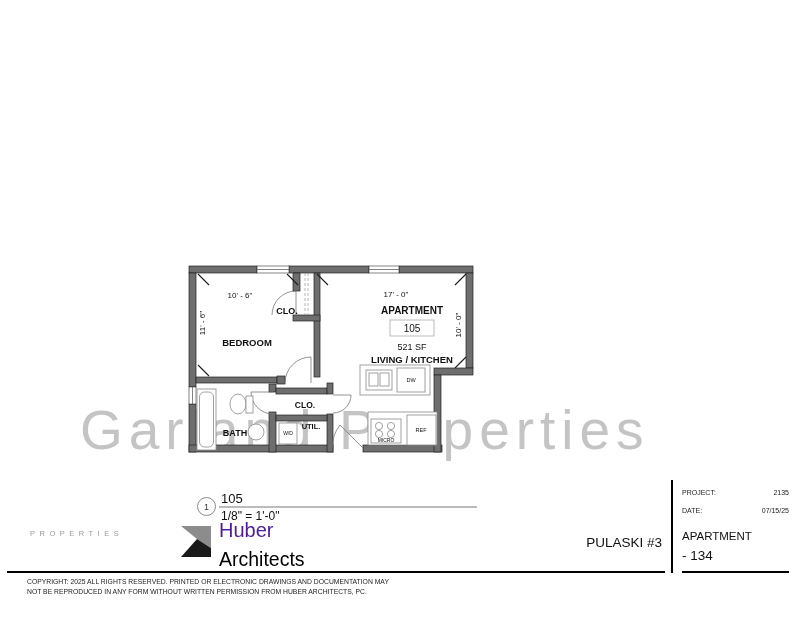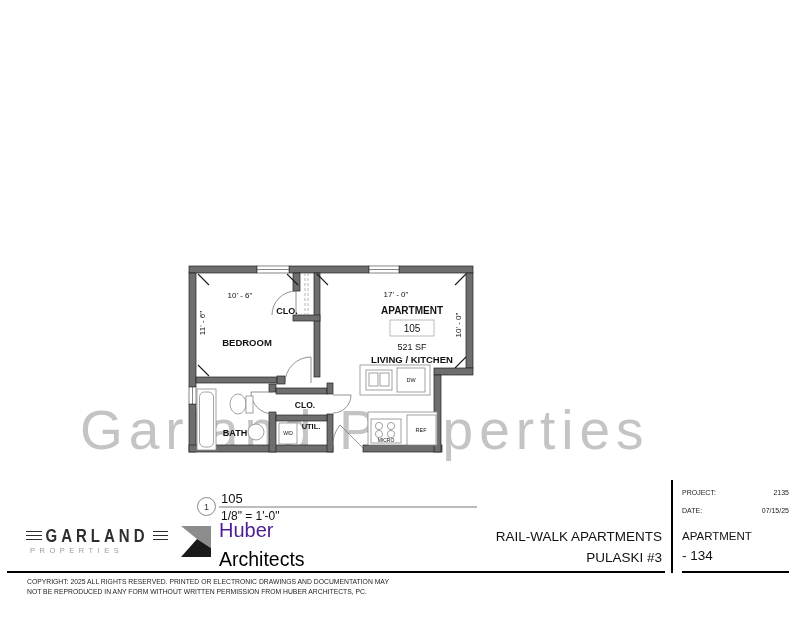--- a/index.html
+++ b/index.html
@@ -171,47 +171,33 @@
 </svg>
 
 <div class="abs" id="view-circle">
   <span>1</span>
 </div>
 <div class="abs" id="view-name">105</div>
 <div class="abs" id="view-underline"></div>
 <div class="abs" id="view-scale">1/8" = 1'-0"</div>
 
 <div class="abs" id="garland">
-  <div class="row">
-    <span class="glines">
-        <span></span>
-        <span></span>
-        <span></span>
-      </span>
-    <span id="garland-name">GARLAND</span>
-    <span class="glines">
-        <span></span>
-        <span></span>
-        <span></span>
-      </span>
-  </div>
   <div id="garland-sub">PROPERTIES</div>
 </div>
 
 <svg class="abs" id="huber-icon" width="36" height="37" viewBox="0 0 36 37">
   <polygon points="3,3 33,3 33,25 19,16" fill="#8c8c8c"></polygon>
   <polygon points="3,34 19,16 33,25 33,34" fill="#1a1a1a"></polygon>
 </svg>
 <div class="abs" id="huber-text">
   <div id="huber-line1">Huber</div>
   <div id="huber-line2">Architects</div>
 </div>
 
 <div class="abs" id="proj-title">
-  <div class="l1">RAIL-WALK APARTMENTS</div>
   <div class="l2">PULASKI #3</div>
 </div>
 
 <div class="abs" id="rule-left"></div>
 <div class="abs" id="rule-vert"></div>
 <div class="abs" id="rule-right"></div>
 
 <div class="abs kv" style="top:489px;">
   <span>PROJECT:</span>
   <span>2135</span>

